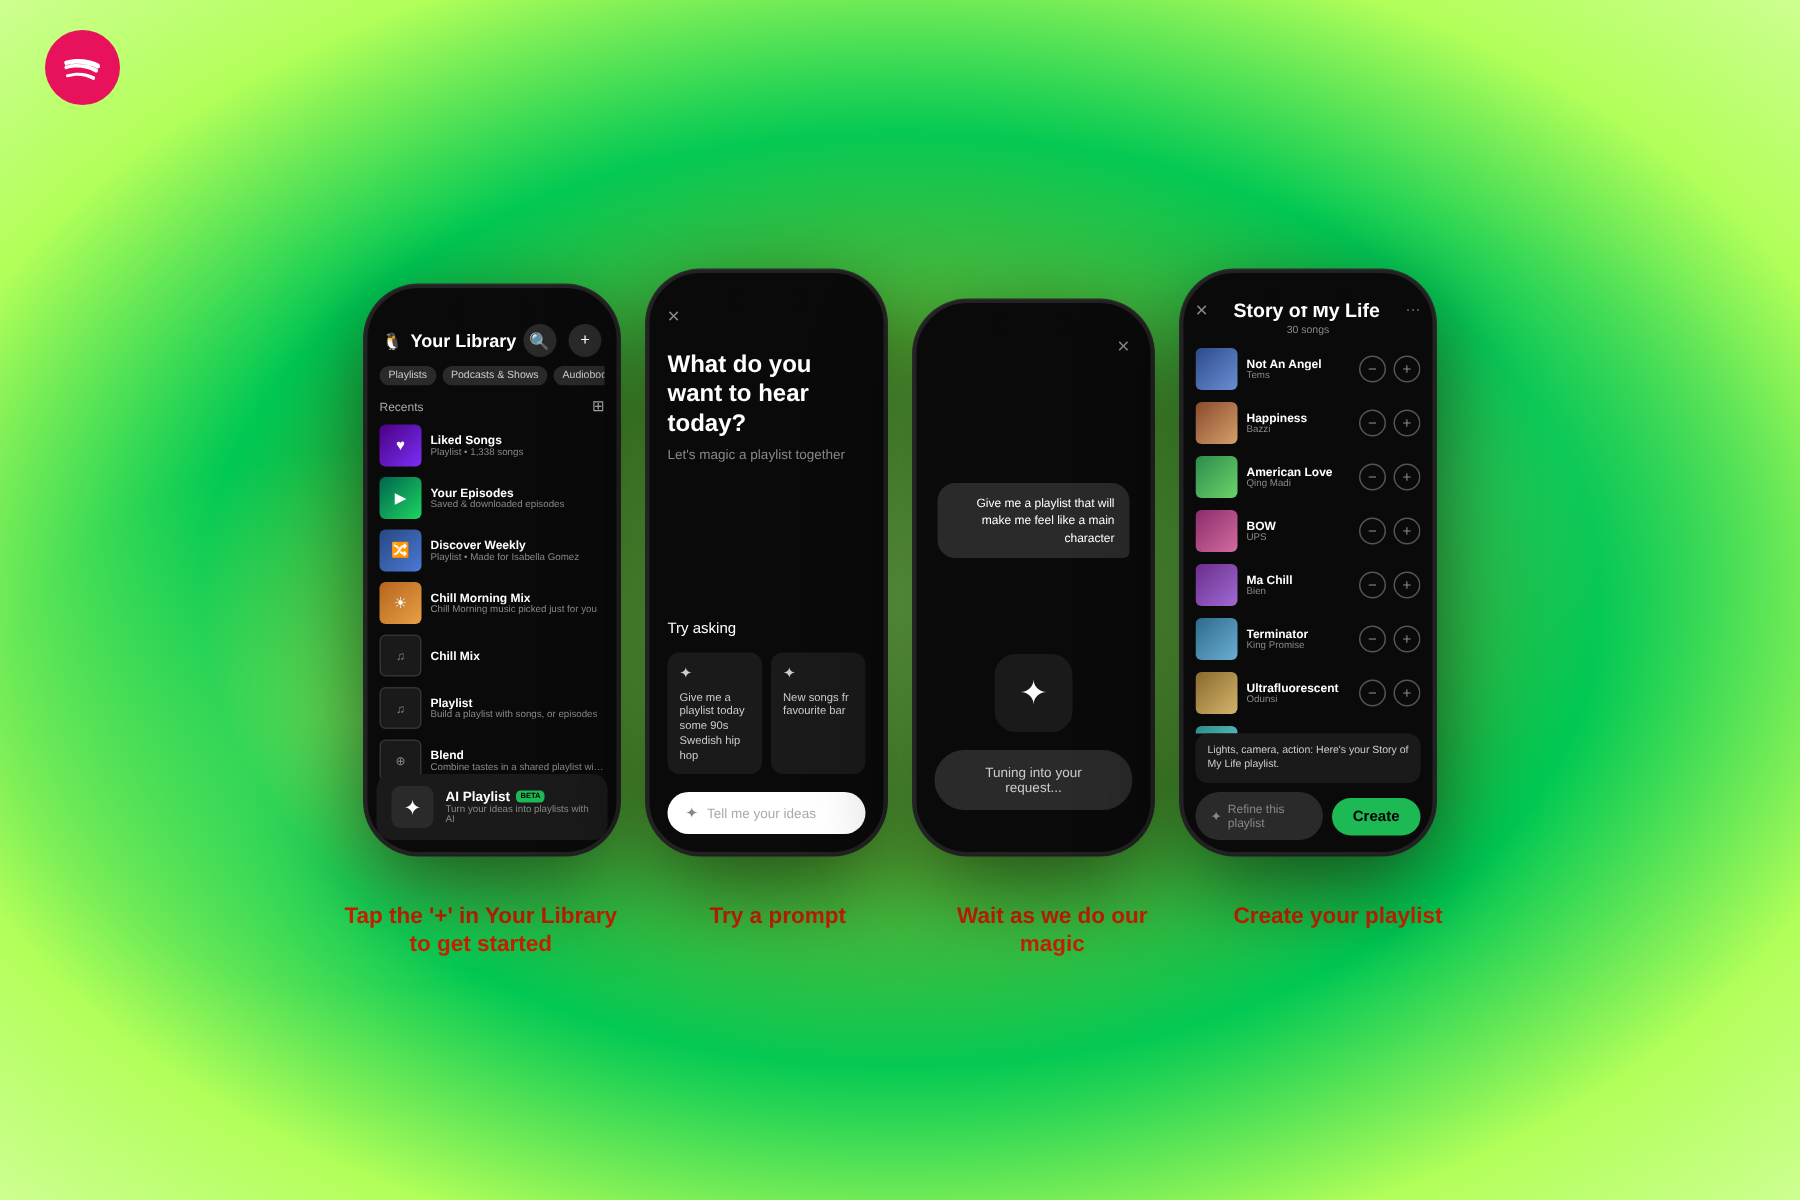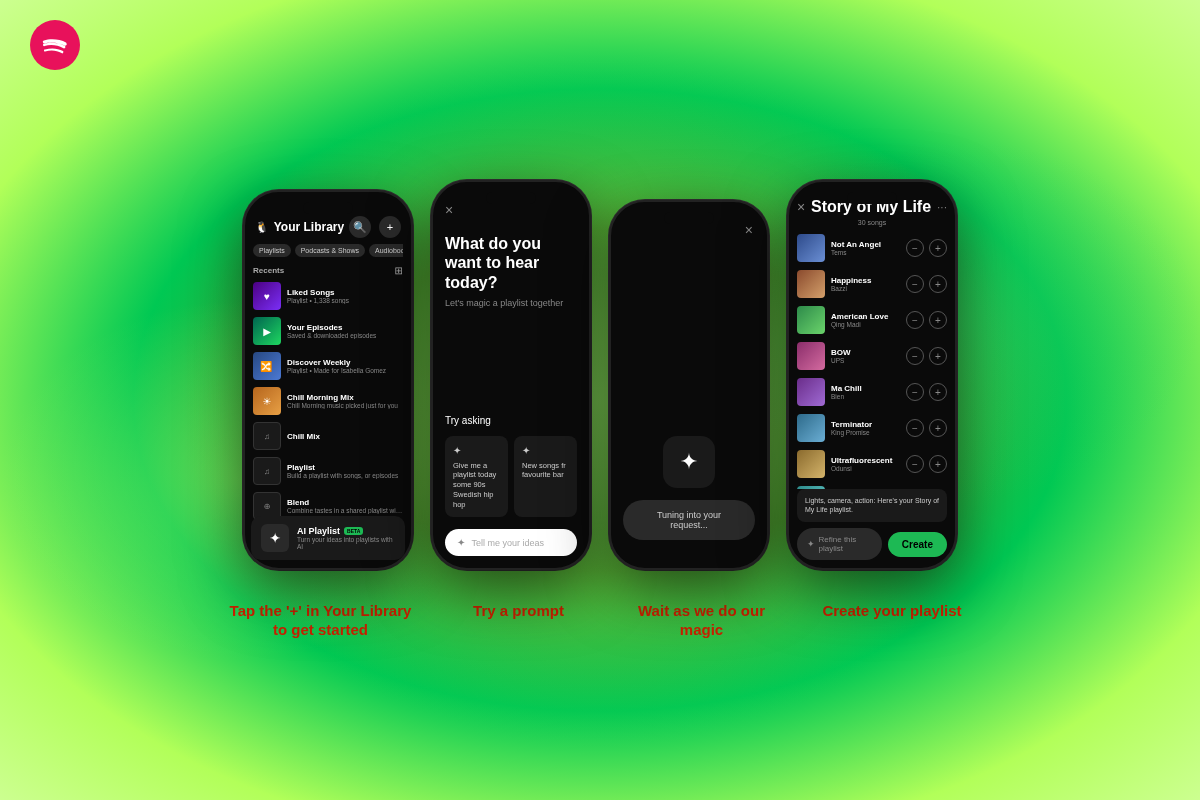--- a/index.html
+++ b/index.html
@@ -157,21 +157,20 @@
     .recents-header {
       display: flex;
       align-items: center;
       justify-content: space-between;
       margin-bottom: 6px;
     }
 
     .recents-text {
       font-size: 8px;
       color: #aaa;
-      font-weight: bold;
     }
 
     .grid-icon {
       font-size: 10px;
       color: #aaa;
     }
 
     .library-item {
       display: flex;
       align-items: center;
@@ -432,21 +431,21 @@
     }
 
     .playlist-header {
       display: flex;
       align-items: center;
       justify-content: space-between;
       margin-bottom: 3px;
     }
 
     .playlist-title {
-      font-size: 16px;
+      font-size: 13px;
       font-weight: 700;
       color: white;
       text-align: center;
       flex: 1;
     }
 
     .playlist-count {
       font-size: 7px;
       color: #888;
       text-align: center;
@@ -707,20 +706,21 @@
           <span class="prompt-input-icon">✦</span>
           <span class="prompt-input-text">Tell me your ideas</span>
         </div>
       </div>
     </div>
 
     <div class="phone phone-3">
       <div class="notch"></div>
       <div class="phone3-content">
         <span class="close-btn-right">×</span>
+        <div class="request-text">Give me a playlist that will make me feel like a main character</div>
         <div class="sparkle-button-large">✦</div>
         <div class="tuning-bar">Tuning into your request...</div>
       </div>
     </div>
 
     <div class="phone phone-4">
       <div class="notch"></div>
       <div class="phone4-content">
         <div class="playlist-header">
           <span class="close-btn" style="margin-bottom:0;">×</span>

